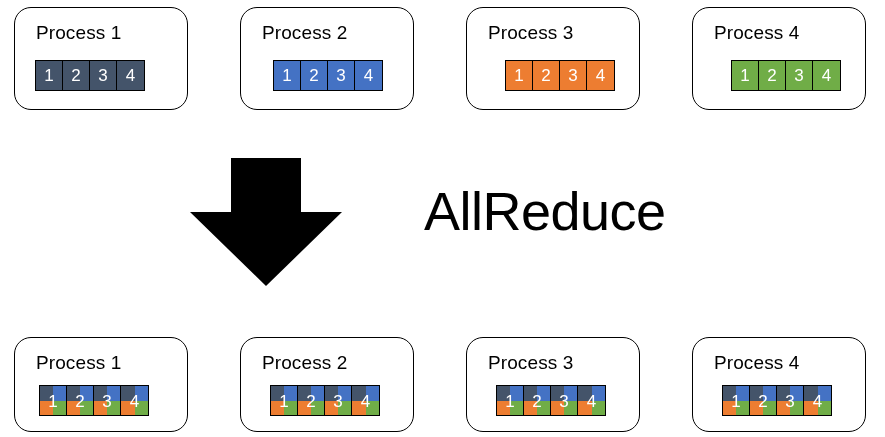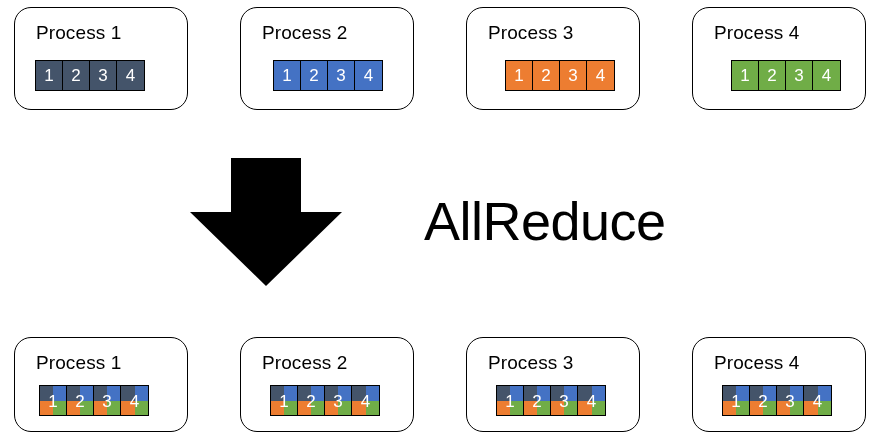--- a/index.html
+++ b/index.html
@@ -94,21 +94,21 @@
   .arrow {
     position: absolute;
     left: 190px;
     top: 158px;
     width: 152px;
     height: 128px;
   }
   .allreduce-label {
     position: absolute;
     left: 424px;
-    top: 192px;
+    top: 182px;
     font-size: 54px;
     line-height: 58px;
     color: #000000;
     white-space: nowrap;
     letter-spacing: -0.5px;
   }
 </style>
 </head>
 <body>
 

